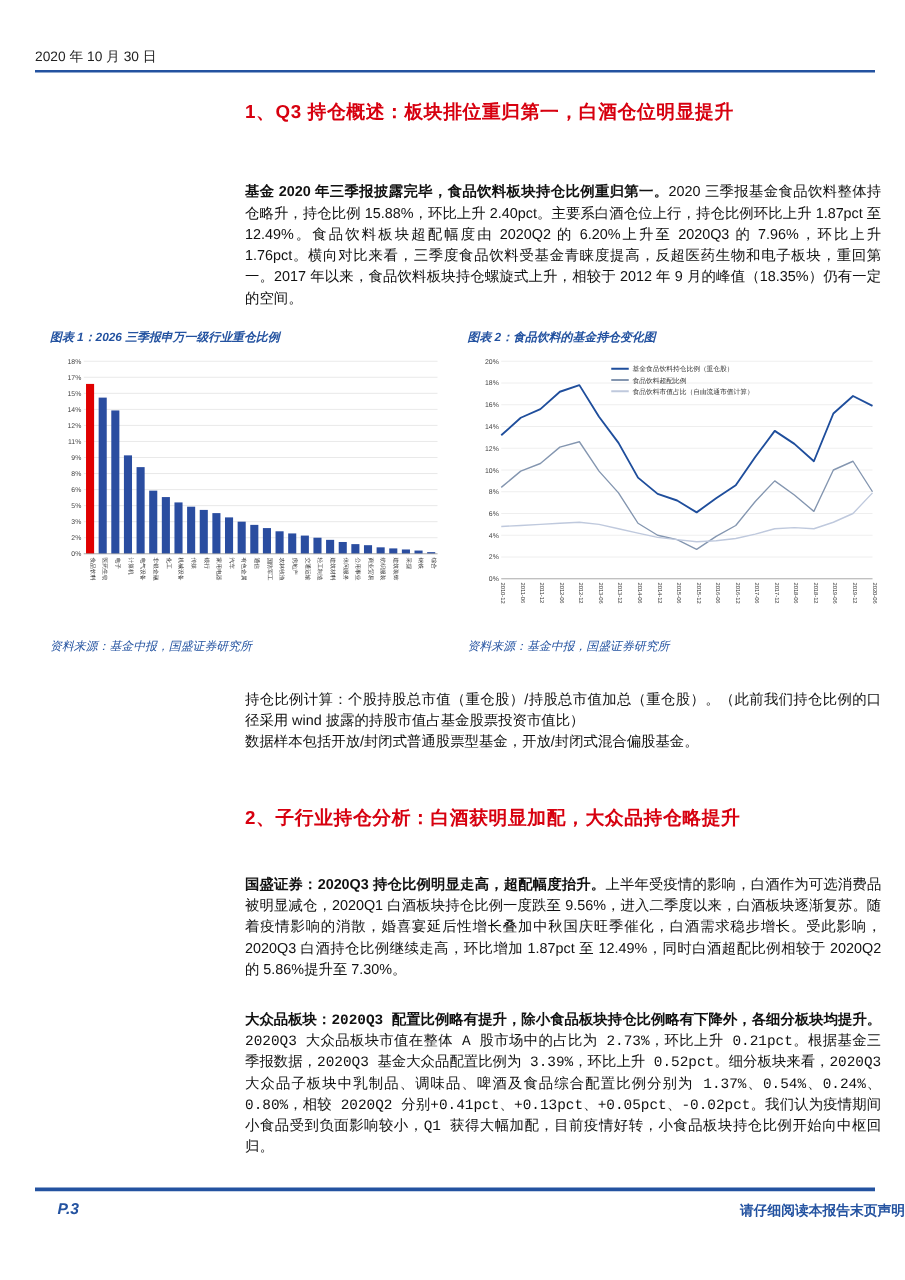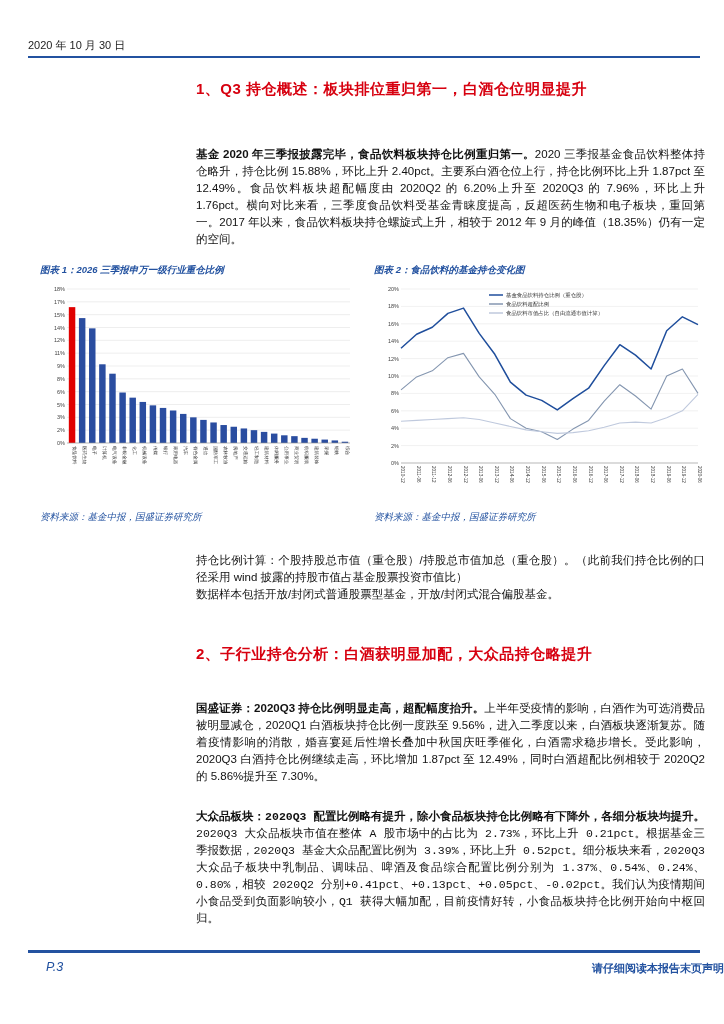--- a/index.html
+++ b/index.html
@@ -25,21 +25,21 @@
   .p3{top:808px;font-family:Liberation Mono, monospace;}
   .note{position:absolute;left:196px;top:552px;width:509px;font-size:11.5px;line-height:17px;text-align:justify;color:#111;}
   
   .fig{position:absolute;top:264px;margin:0;padding:0;}
   .fig1{left:40px;width:312px;}
   .fig2{left:374px;width:330px;}
   .fig-label{font-size:9.5px;font-weight:bold;font-style:italic;color:#2352a0;margin:0 0 6px 0;}
   .fig svg{display:block;width:100%;height:auto;background:#fff;}
   .fig-source{font-size:9.5px;font-style:italic;color:#2352a0;margin-top:6px;}
   
-  .page-num{position:absolute;left:46px;top:960px;font-size:12.5px;font-weight:normal;font-style:italic;color:#2352a0;}
+  .page-num{position:absolute;left:46px;top:960px;font-size:12.5px;font-weight:bold;font-style:italic;color:#2352a0;}
   .disclaimer{position:absolute;left:0;right:0;top:961px;text-align:right;font-size:11px;font-weight:bold;color:#2352a0;}
 </style>
 </head>
 <body>
 
 <div class="page">
 
   <header>
     <div class="date">2020 年 10 月 30 日</div>
   </header>

